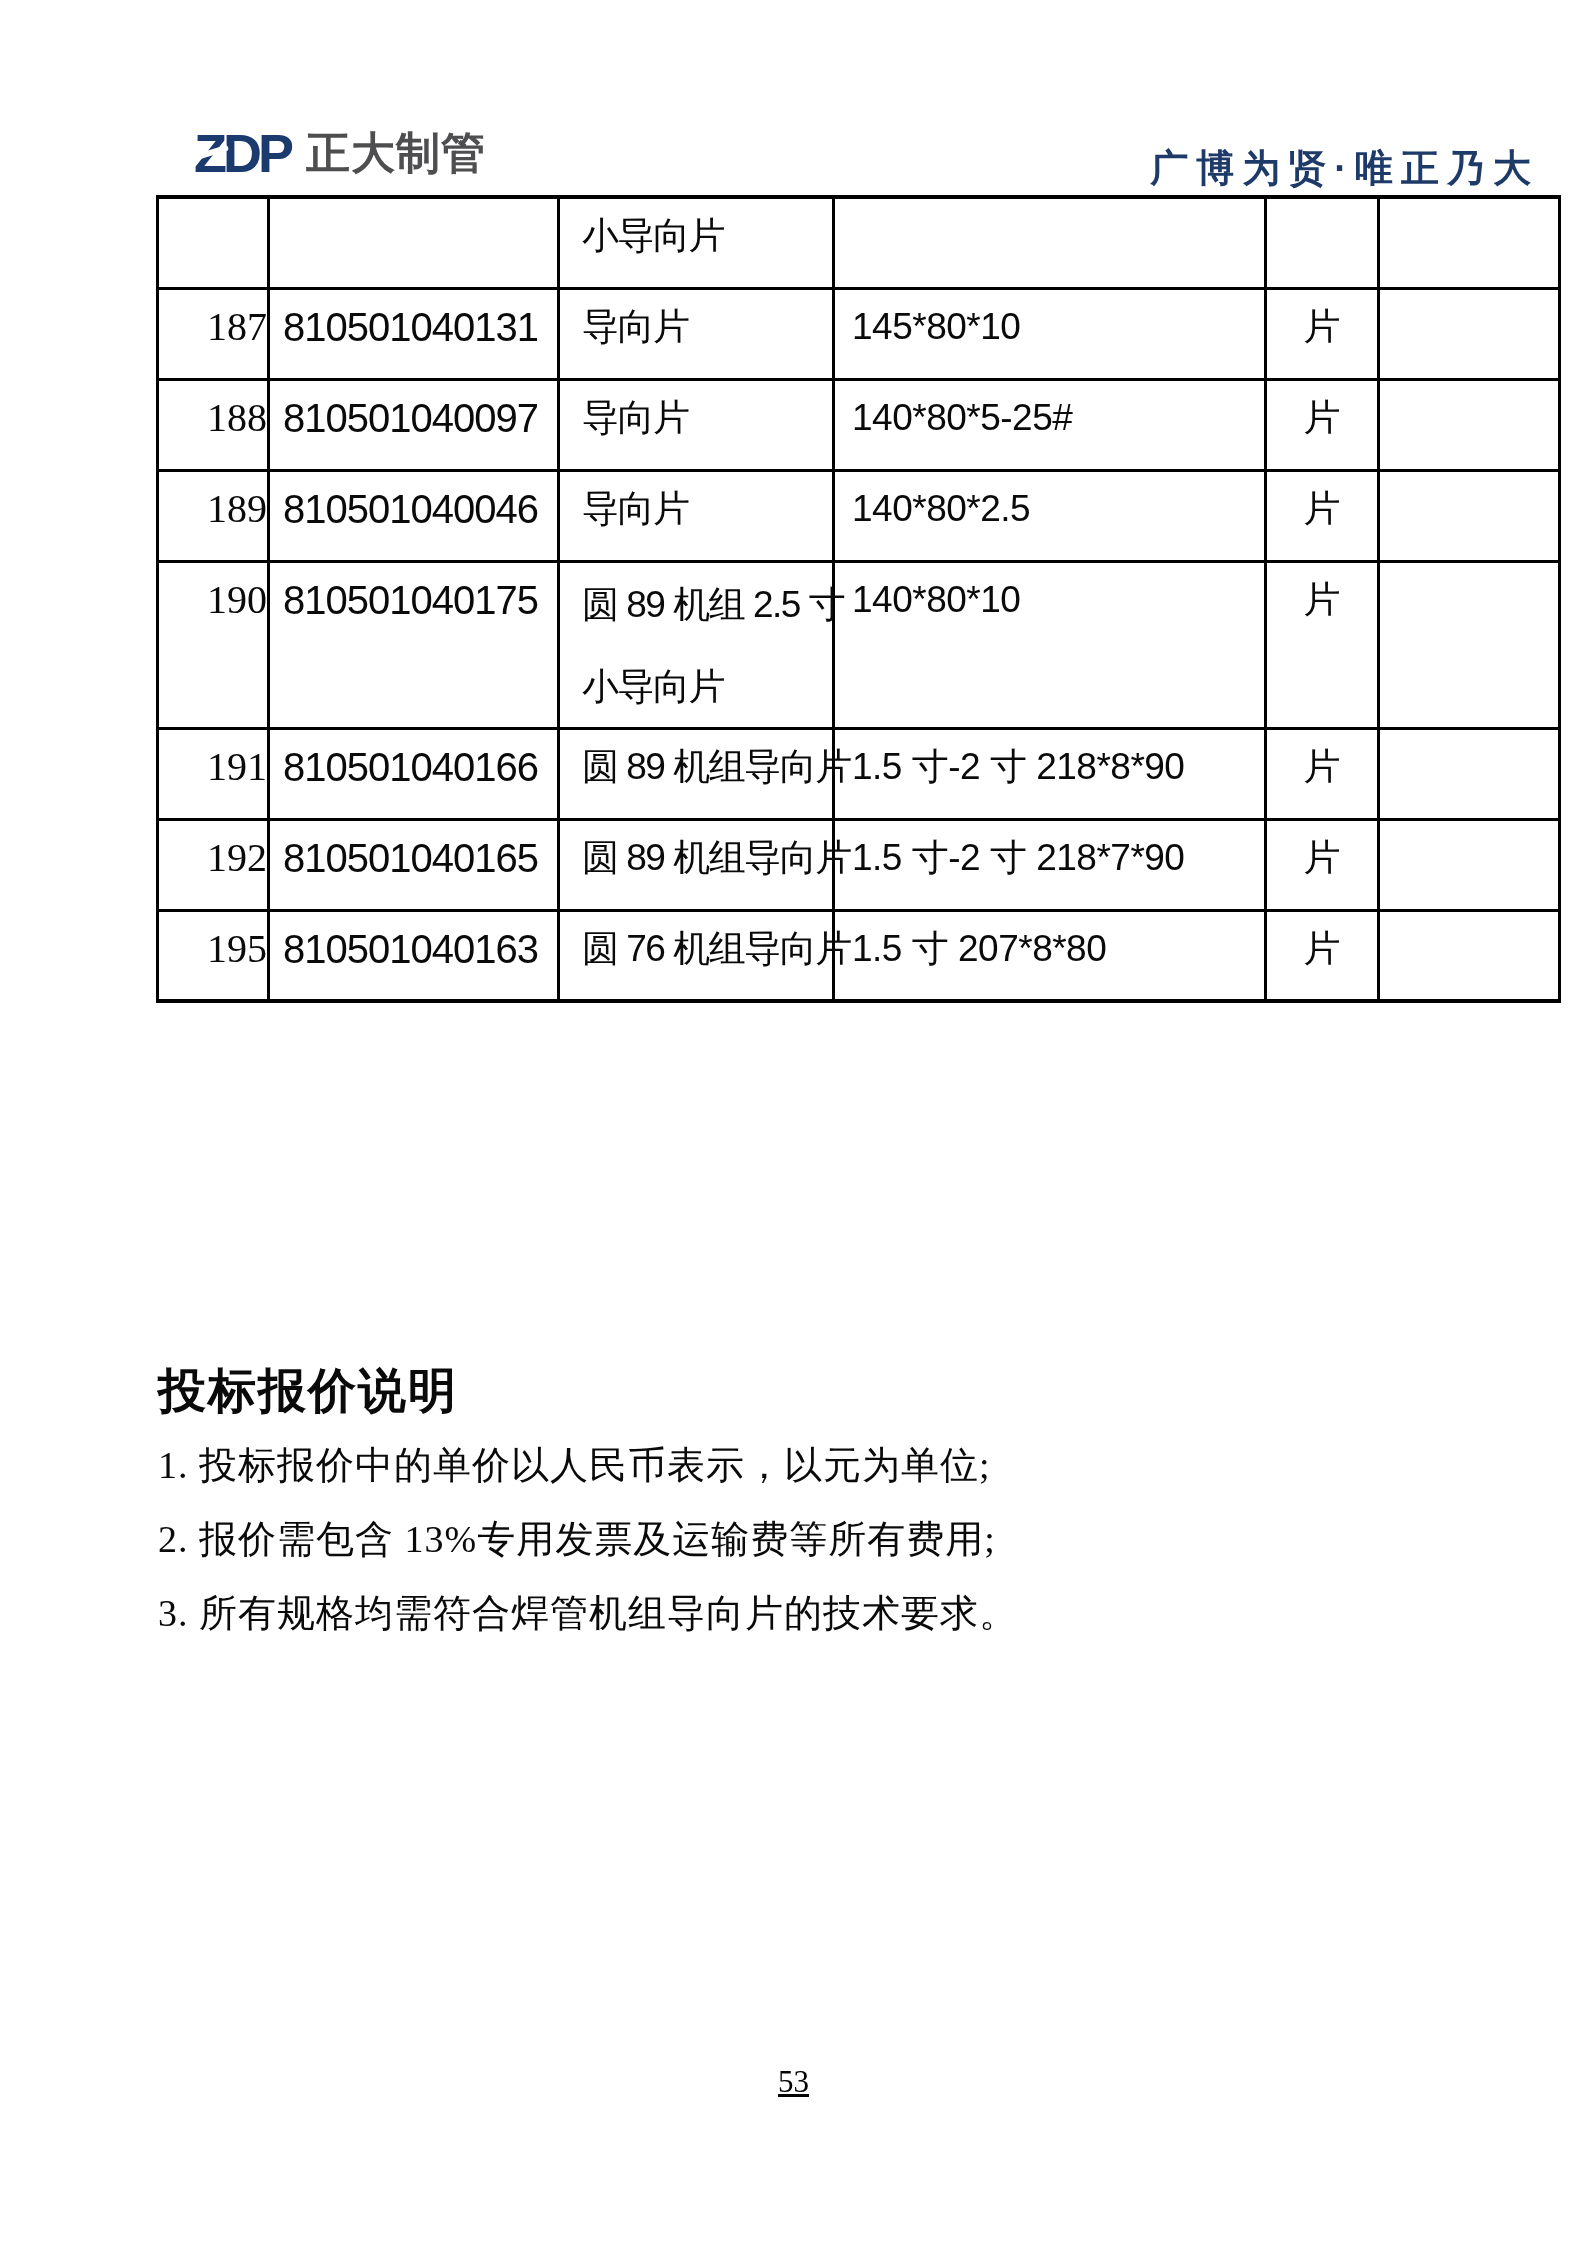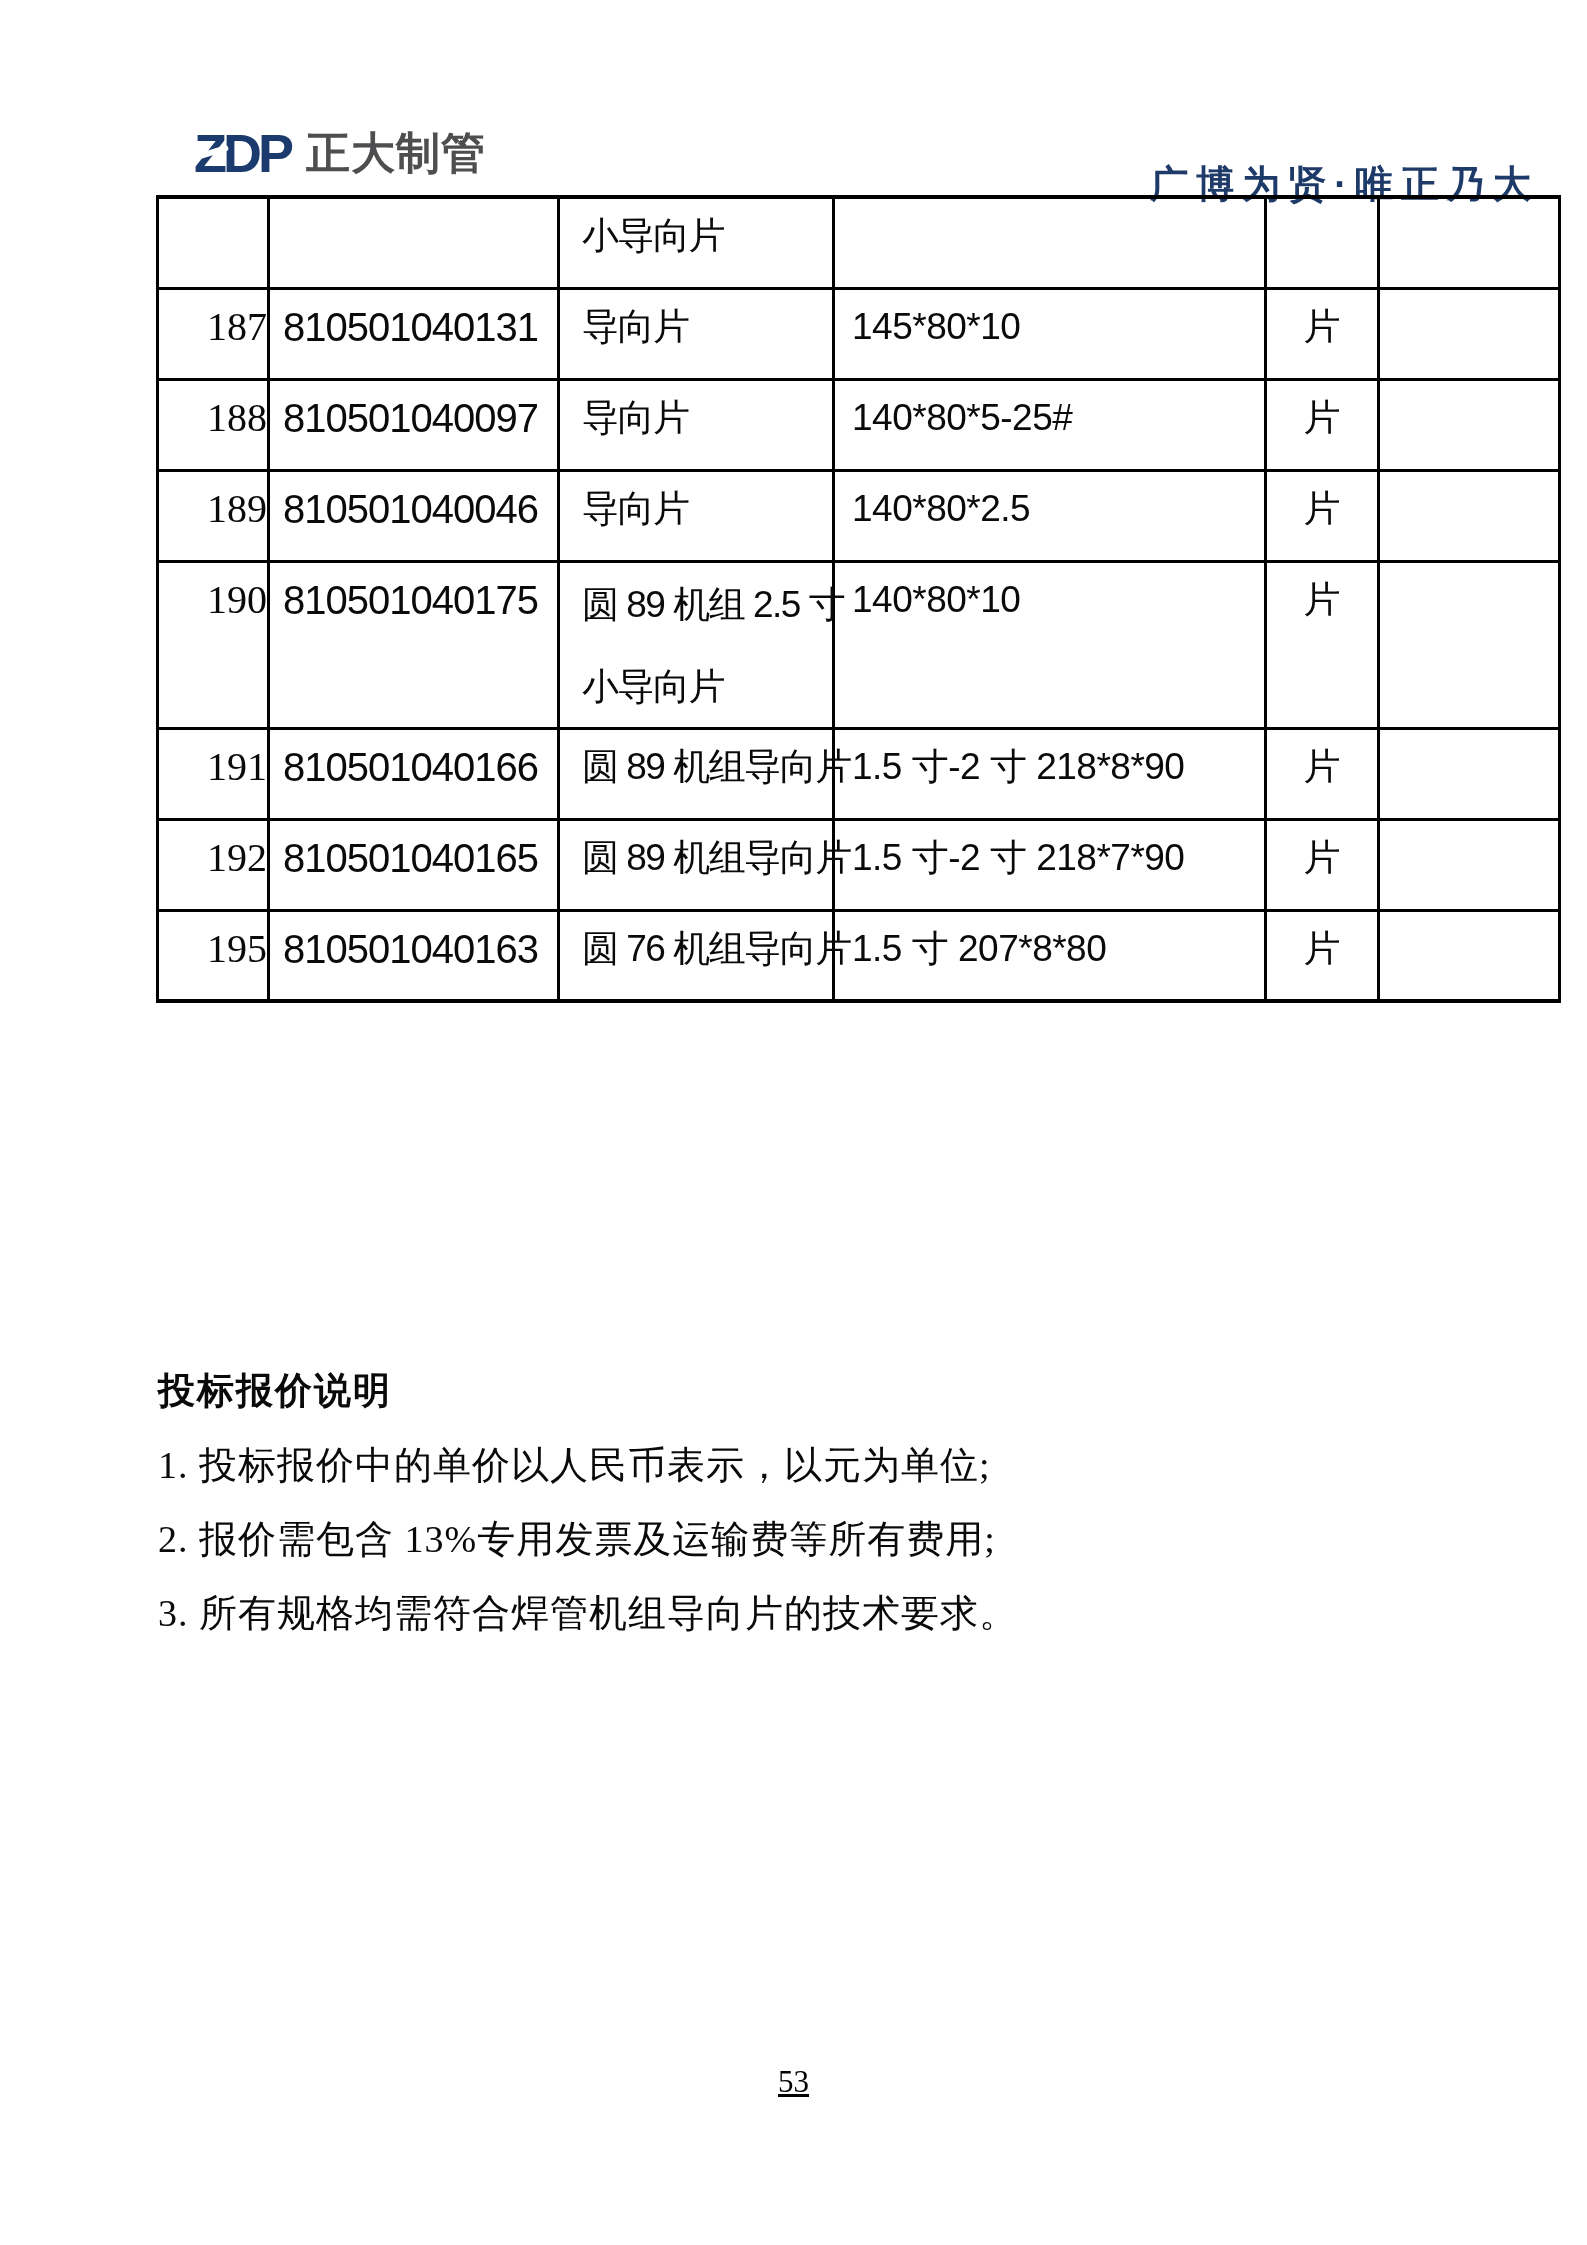--- a/index.html
+++ b/index.html
@@ -40,21 +40,20 @@
   }
   .slogan{
     position:absolute;right:48px;top:146px;
     font-family:Liberation Sans, sans-serif;
     font-weight:700;
     font-size:38px;
     line-height:44px;
     letter-spacing:8px;
     color:#1e3a68;
     white-space:nowrap;
-    margin-top:16px;
   }
 
   
   table.price-table{
     position:absolute;left:156px;top:195px;
     width:1402px;
     border-collapse:collapse;
     table-layout:fixed;
     border:3px solid #000;
     border-top:4px solid #000;
@@ -81,21 +80,21 @@
   td.spec{padding-left:17px;letter-spacing:-0.5px;}
   td.unit{text-align:center;}
   tr.r-tall td.name div{line-height:80px;padding-top:2px;}
 
   
   .notes{position:absolute;left:158px;top:1354px;}
   .notes-title{
     margin:0;
     font-family:"Liberation Serif","DejaVu Serif",serif;
     font-weight:700;
-    font-size:37px;
+    font-size:48px;
     line-height:74px;
     letter-spacing:2px;
   }
   .note-item{
     margin:0;
     font-family:"Liberation Serif","DejaVu Serif",serif;
     font-weight:400;
     font-size:38px;
     line-height:74px;
     letter-spacing:1px;

